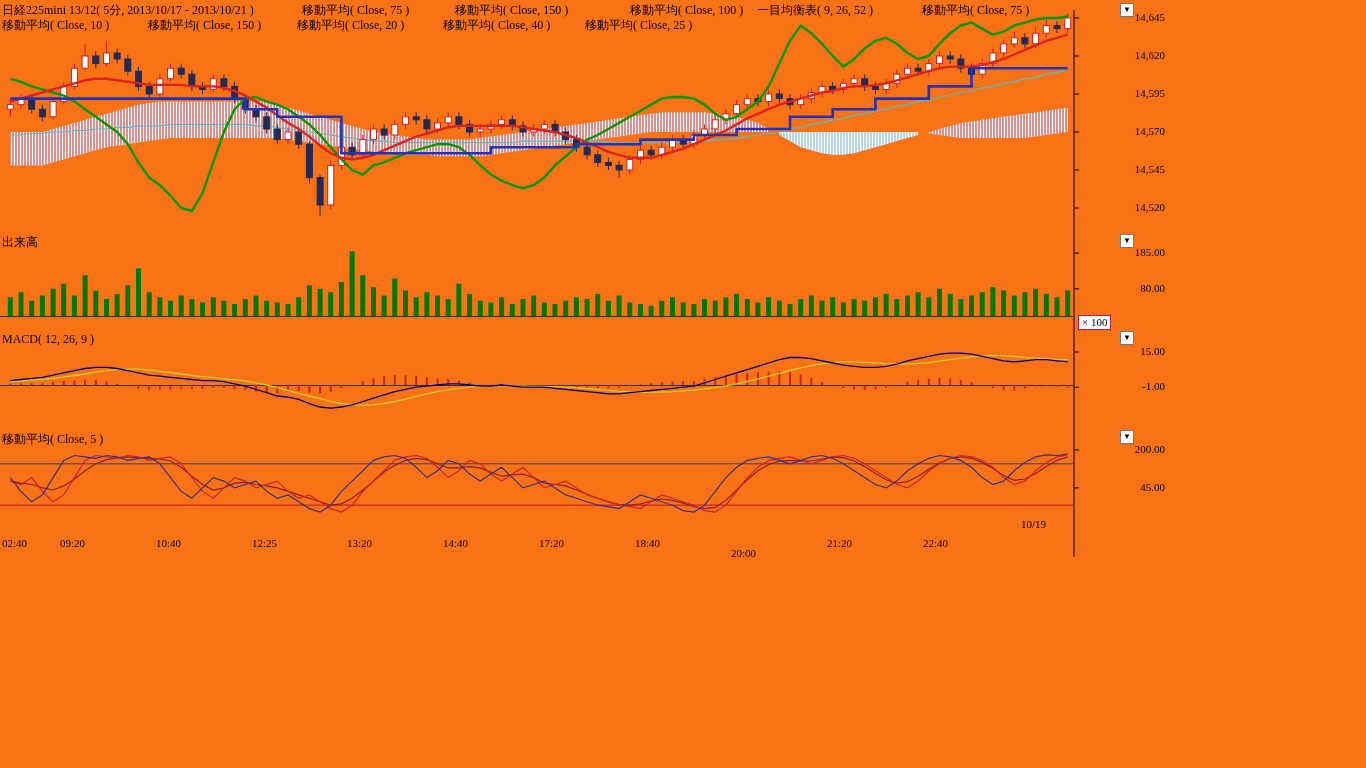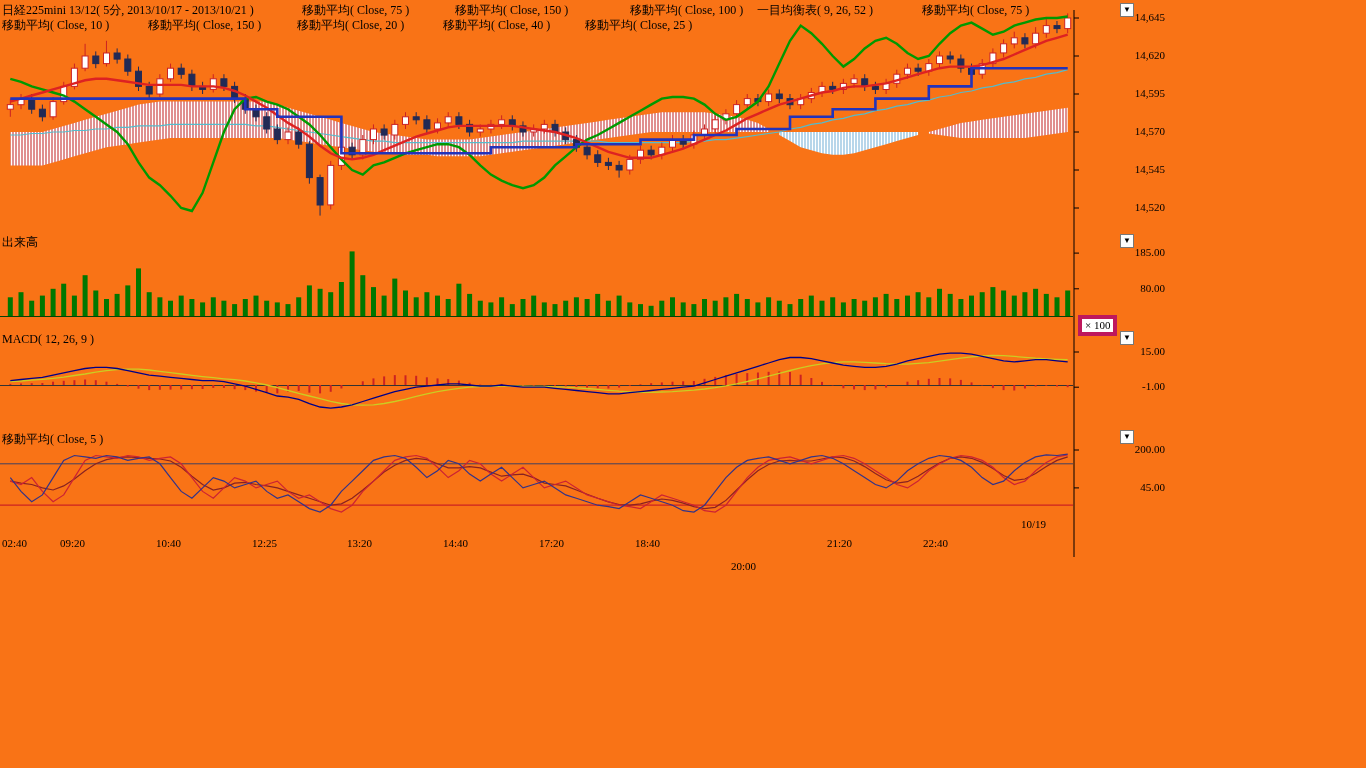--- a/index.html
+++ b/index.html
@@ -6,21 +6,21 @@
   #app{position:relative;width:1366px;height:768px;background:#f97316;overflow:hidden;
        font-family:Liberation Serif, serif;color:#000;}
   #chart-svg{position:absolute;left:0;top:0;}
   .hdr-item{position:absolute;font-size:12px;white-space:nowrap;}
   .axis-label{position:absolute;font-size:11px;white-space:nowrap;width:44px;text-align:right;left:1078px;margin-left:43px;}
   .panel-label{position:absolute;font-size:12px;white-space:nowrap;}
   .time-label{position:absolute;top:537px;font-size:11px;white-space:nowrap;}
   .dd-btn{position:absolute;left:1120px;width:14px;height:14px;box-sizing:border-box;
           border:1px solid #777;background:#fdfdfd;font-size:8px;line-height:12px;
           text-align:center;cursor:pointer;}
-  #mult-box{position:absolute;left:1078px;top:315px;border:4px solid #be185d;background:#fff;
+  #mult-box{position:absolute;left:1078px;top:315px;border:1px solid #be185d;background:#fff;
             font-size:11px;line-height:13px;padding:0 3px;}
   #dd1{top:3px;} #dd2{top:234px;} #dd3{top:331px;} #dd4{top:430px;}
 </style>
 </head>
 <body>
 
 <div id="app">
   <svg id="chart-svg" width="1135" height="560">
       <defs>
         <pattern id="hred" width="3" height="3" patternUnits="userSpaceOnUse">
@@ -507,21 +507,21 @@
       <div class="axis-label" style="left: 1078px; top: 443px;">200.00</div>
       <div class="axis-label" style="left: 1078px; top: 480.95px;">45.00</div>
       <div class="time-label" style="left: 2px; top: 537px;">02:40</div>
       <div class="time-label" style="left: 60px; top: 537px;">09:20</div>
       <div class="time-label" style="left: 156px; top: 537px;">10:40</div>
       <div class="time-label" style="left: 252px; top: 537px;">12:25</div>
       <div class="time-label" style="left: 347px; top: 537px;">13:20</div>
       <div class="time-label" style="left: 443px; top: 537px;">14:40</div>
       <div class="time-label" style="left: 539px; top: 537px;">17:20</div>
       <div class="time-label" style="left: 635px; top: 537px;">18:40</div>
-      <div class="time-label" style="left: 731px; top: 560px;">20:00</div>
+      <div class="time-label" style="left: 731px; top: 547px;">20:00</div>
       <div class="time-label" style="left: 827px; top: 537px;">21:20</div>
       <div class="time-label" style="left: 923px; top: 537px;">22:40</div>
       <div class="time-label" style="left: 1021px; top: 518px;">10/19</div>
     </div>
 
   <div class="panel-label" style="left:2px;top:234px">出来高</div>
   <div class="panel-label" style="left:2px;top:332px">MACD( 12, 26, 9 )</div>
   <div class="panel-label" style="left:2px;top:431px">移動平均( Close, 5 )</div>
 
   <div id="mult-box">× 100</div>

